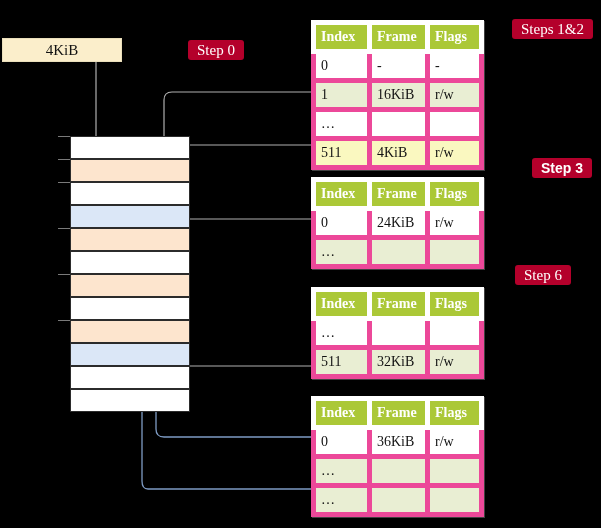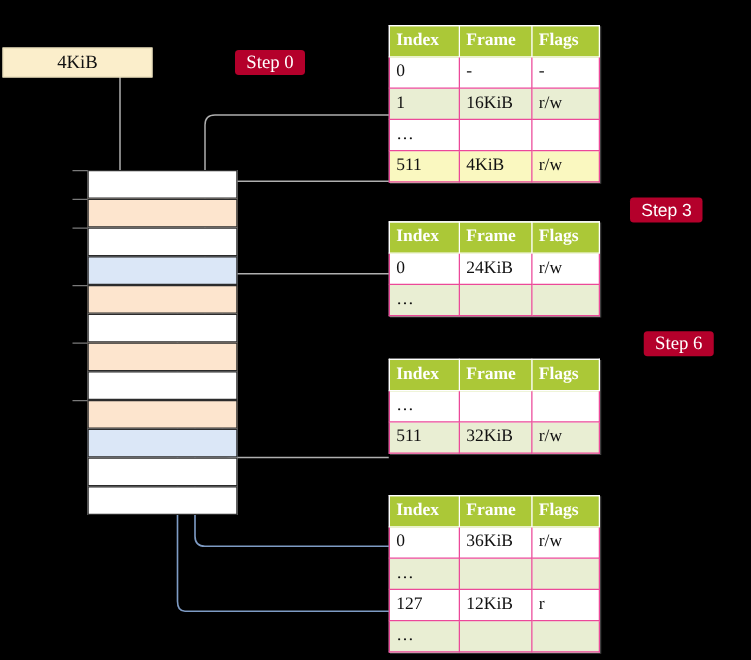--- a/index.html
+++ b/index.html
@@ -27,21 +27,21 @@
   #mem{position:absolute;left:70px;top:136px;width:120px;height:278px;}
   .mrow{position:absolute;left:0;width:120px;height:23px;
         border:1px solid #2b2b2b;box-sizing:border-box;background:#fff;}
   .mrow.o{background:#FDE5CE;}
   .mrow.b{background:#DBE7F7;}
   .tick{position:absolute;width:12px;height:1px;background:#7a7a7a;}
 
   
   .ptable{position:absolute;border-collapse:collapse;
           background:#fff;box-shadow:1px 1px 0 rgba(255,255,255,.25);}
-  .ptable td,.ptable th{border:1px solid #ec4899;
+  .ptable td,.ptable th{border:5px solid #ec4899;
        font-size:14px;line-height:1;padding:4px 5px;height:16px;
        text-align:left;font-weight:normal;color:#111;}
   .ptable th{background:#ABC837;color:#fff;font-weight:bold;
        border-color:#fff;font-size:14px;}
   .ptable tr.alt td{background:#E9EED3;}
   .ptable tr.hl td{background:#FAF8C0;}
   .ptable col.c1{width:56px;}
   .ptable col.c2{width:58px;}
   .ptable col.c3{width:54px;}
 </style>
@@ -79,21 +79,24 @@
     </g>
   </svg>
 
   <div class="kib-box">
     <span>4KiB</span>
   </div>
 
   <div class="badge" style="left:188px;top:40px;justify-content:center;">
     <span>Step 0</span>
   </div>
-  <div class="badge sans" style="left:504px;top:158px;">
+  <div class="badge" style="left:512px;top:19px;">
+    <span>Steps 1&amp;2</span>
+  </div>
+  <div class="badge sans" style="left:532px;top:158px;font-weight:bold;">
     <span>Step 3</span>
   </div>
   <div class="badge" style="left:515px;top:265px;">
     <span>Step 6</span>
   </div>
 
   <div id="mem">
       <div class="mrow" style="top: 0px;"></div>
       <div class="mrow o" style="top: 23px;"></div>
       <div class="mrow" style="top: 46px;"></div>
@@ -220,25 +223,20 @@
           <tr>
             <td>0</td>
             <td>36KiB</td>
             <td>r/w</td>
           </tr>
           <tr class="alt">
             <td>…</td>
             <td></td>
             <td></td>
           </tr>
-          <tr>
-            <td>127</td>
-            <td>12KiB</td>
-            <td>r</td>
-          </tr>
           <tr class="alt">
             <td>…</td>
             <td></td>
             <td></td>
           </tr>
         </tbody>
       </table>
     </div>
 
 </div>

